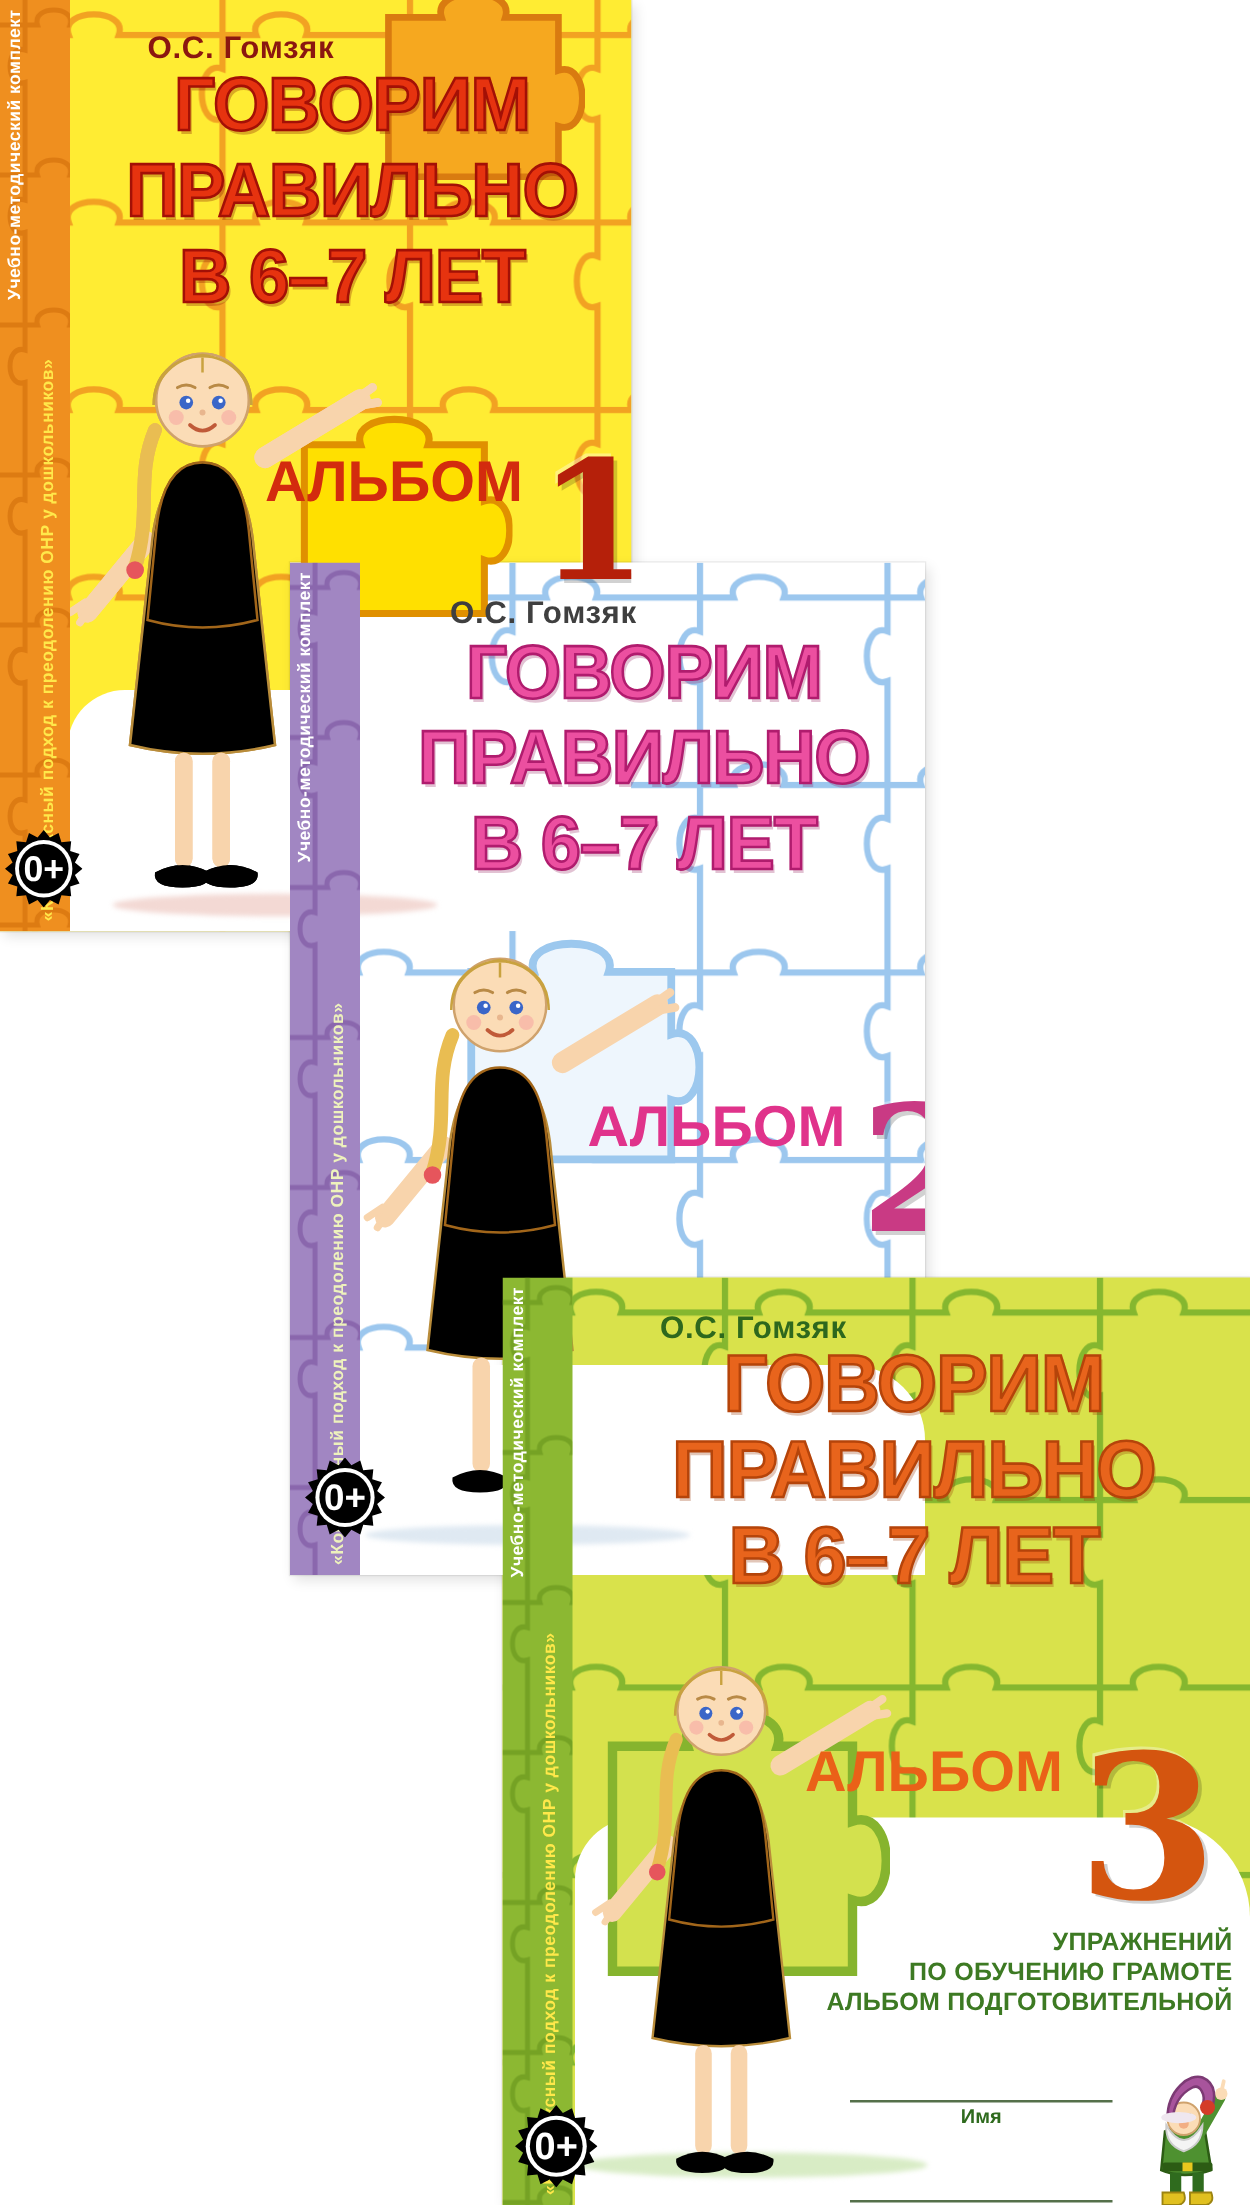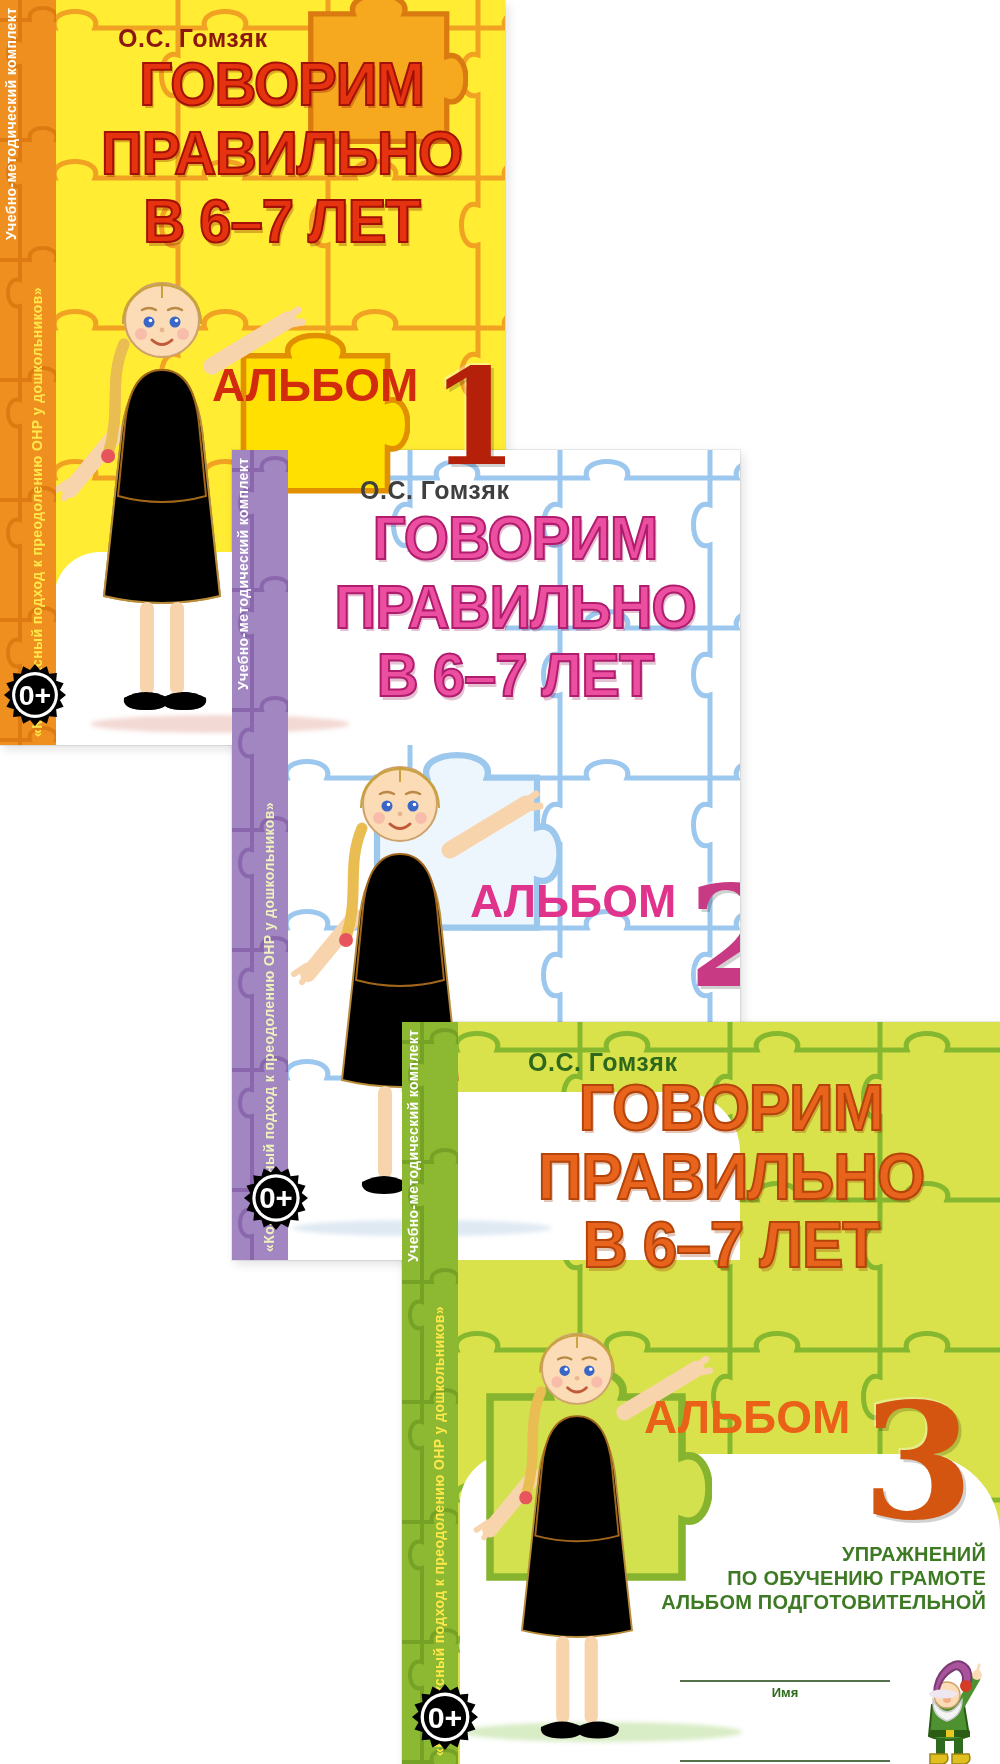--- a/index.html
+++ b/index.html
@@ -56,21 +56,21 @@
   .c3 .vtext.inner{color:#ffe84a;}
   .c3 .author{left:126px;top:26px;color:#2e681d;}
   .c3 .title{left:66px;right:6px;top:56px;color:#e8641c;text-shadow:2px 3px 0 rgba(150,50,0,.28);}
   .c3 .title div{font-size:62px;-webkit-text-stroke:2px #b5440a;}
   .c3 .album-row{left:242px;top:372px;}
   .c3 .album-word{color:#ea6118;}
   .c3 .album-num{font-size:160px;color:#d4550f;}
   .c3 .subtitle{position:absolute;z-index:4;right:14px;top:520px;text-align:right;
                 color:#3d7a23;font-weight:bold;font-size:20px;line-height:24px;letter-spacing:.2px;}
   .signature{position:absolute;z-index:4;width:210px;text-align:center;color:#2f6b1e;
-             font-weight:bold;font-size:13px;}
+             font-weight:bold;font-size:16px;}
   .signature .rule{border-top:2px solid #55704a;margin-bottom:3px;}
   .sig1{left:278px;top:658px;}
   .sig2{left:278px;top:738px;text-decoration:underline;}
   .gnome{position:absolute;z-index:4;left:500px;top:628px;}
 </style>
 </head>
 <body>
 
 <svg width="0" height="0" style="position:absolute">
   <defs>

